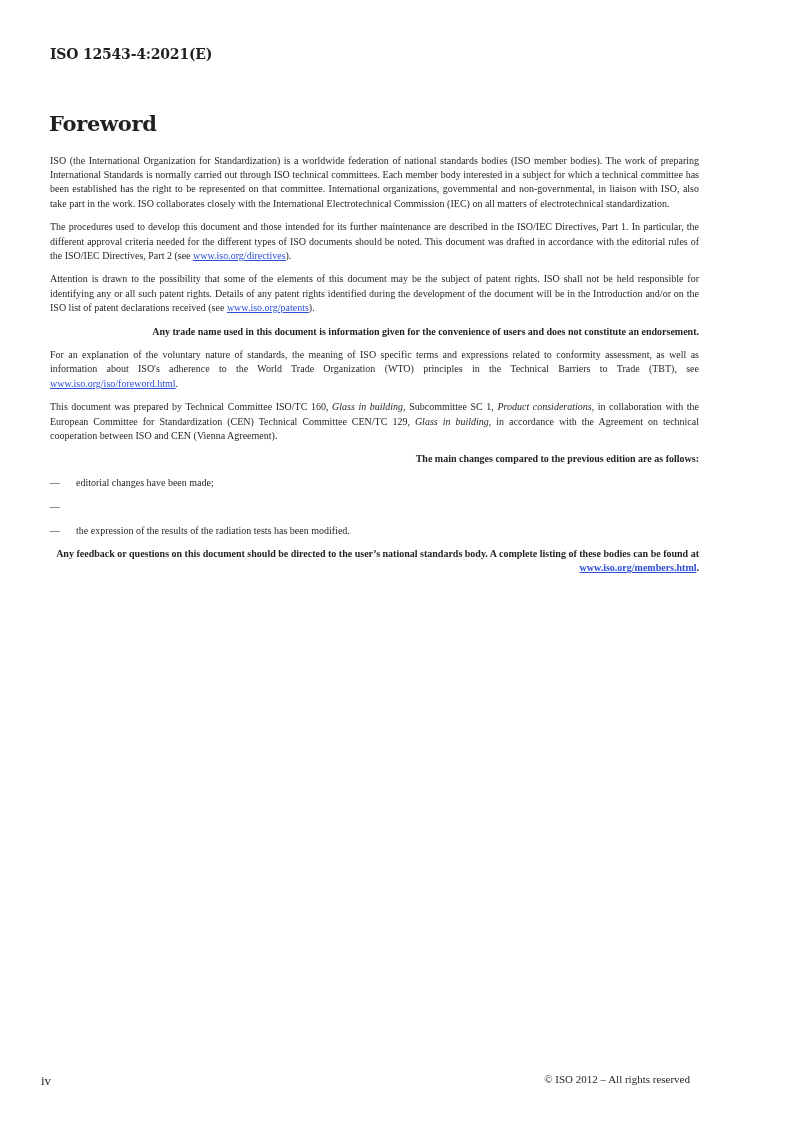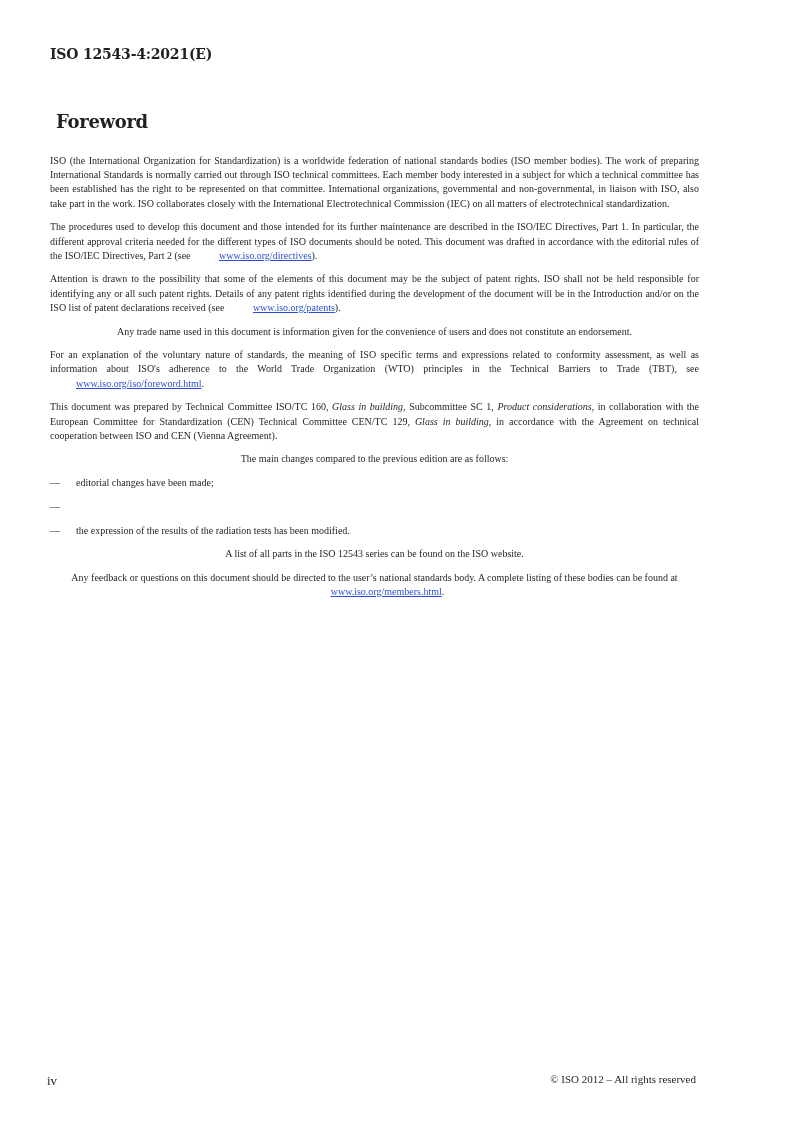--- a/index.html
+++ b/index.html
@@ -1,31 +1,31 @@
 <!DOCTYPE html>
 <html><head>
 <meta charset="utf-8">
 <style>
   html, body { margin: 0; padding: 0; background: #ffffff; }
   body { width: 793px; height: 1122px; position: relative; overflow: hidden;
          font-family: "DejaVu Serif", "Liberation Serif", serif; color: #231f20; }
   .doc-id { position: absolute; left: 50px; top: 46px; font-size: 14px; font-weight: bold;
             font-family: "DejaVu Serif", serif; letter-spacing: -0.2px; }
-  .title { position: absolute; left: 56px; top: 111px; font-size: 18px; font-weight: bold; margin: 0;
+  .title { position: absolute; left: 49px; top: 111px; font-size: 21px; font-weight: bold; margin: 0;
            font-family: "DejaVu Serif", serif; letter-spacing: -0.3px; }
   .body { position: absolute; left: 50px; top: 154px; width: 649px;
           font-family: "Liberation Serif", "DejaVu Serif", serif; font-size: 10px; line-height: 14.2px; }
   .body p { margin: 0 0 9.5px 0; text-align: justify; }
-  .body p.left { text-align: center; }
-  .body a { color: #1a0dab; text-decoration: underline; color: #2b4fd8; margin-left: 26px; }
+  .body p.left { text-align: right; font-weight: bold; }
+  .body a { color: #1a0dab; text-decoration: underline; color: #2b4fd8; }
   .body em { font-style: italic; }
   ul.changes { list-style: none; margin: 0; padding: 0; }
   ul.changes li { display: flex; margin: 0 0 9.5px 0; }
   ul.changes li .dash { width: 26px; flex: none; }
-  .footer { position: absolute; top: 1073px; left: 47px; width: 649px; font-size: 11px;
+  .footer { position: absolute; top: 1073px; left: 41px; width: 649px; font-size: 11px;
             font-family: "Liberation Serif", serif; display: flex; justify-content: space-between; text-align: right; }
   .footer .page { font-size: 13px; }
 </style>
 </head>
 <body>
 
 <div class="doc-id">ISO 12543-4:2021(E)</div>
 
 <h1 class="title">Foreword</h1>
 
@@ -52,21 +52,20 @@
       </li>
     <li>
         <span class="dash">—</span>
       </li>
     <li>
         <span class="dash">—</span>
         <span>the expression of the results of the radiation tests has been modified.</span>
       </li>
   </ul>
 
-  <p class="left">A list of all parts in the ISO 12543 series can be found on the ISO website.</p>
 
   <p class="left"><span>Any feedback or questions on this document should be directed to the user’s national standards body. A complete listing of these bodies can be found at </span><a>www.iso.org/members.html</a><span>.</span></p>
 </div>
 
 <div class="footer">
   <span class="page">iv</span>
   <span>© ISO 2012 – All rights reserved</span>
 </div>
 
 </body></html>

